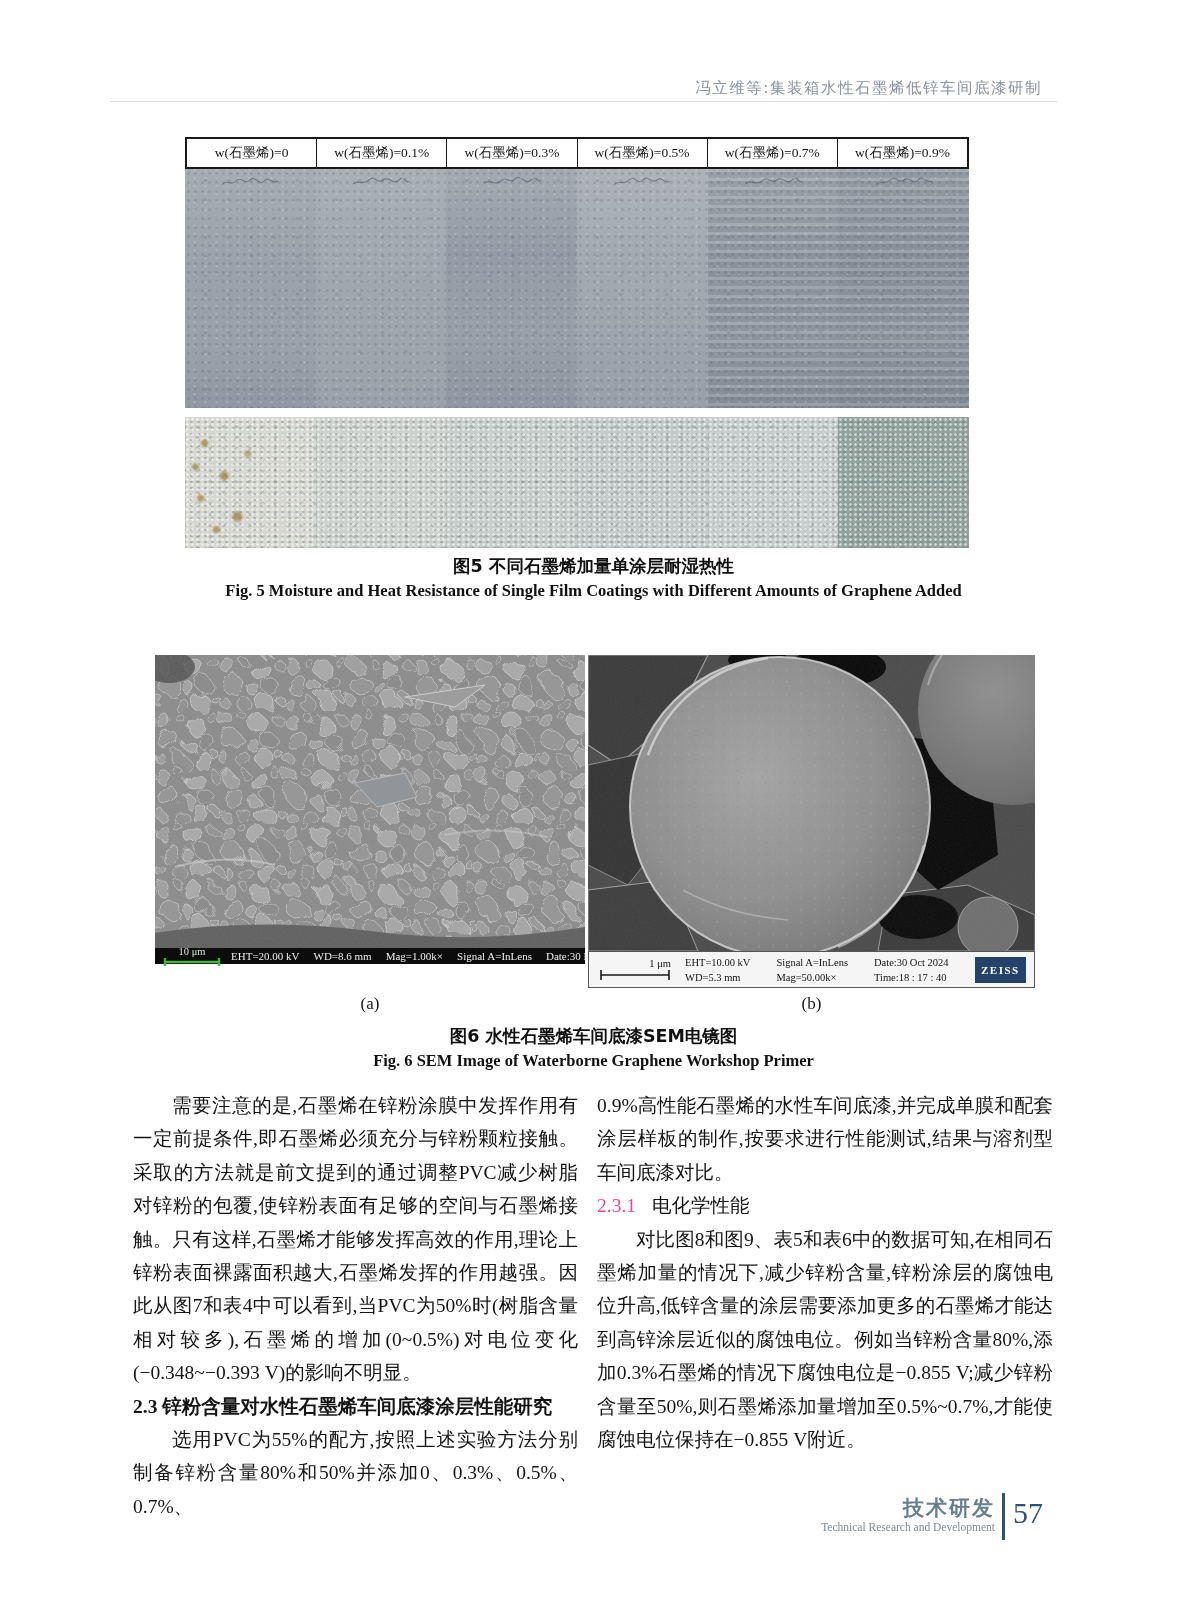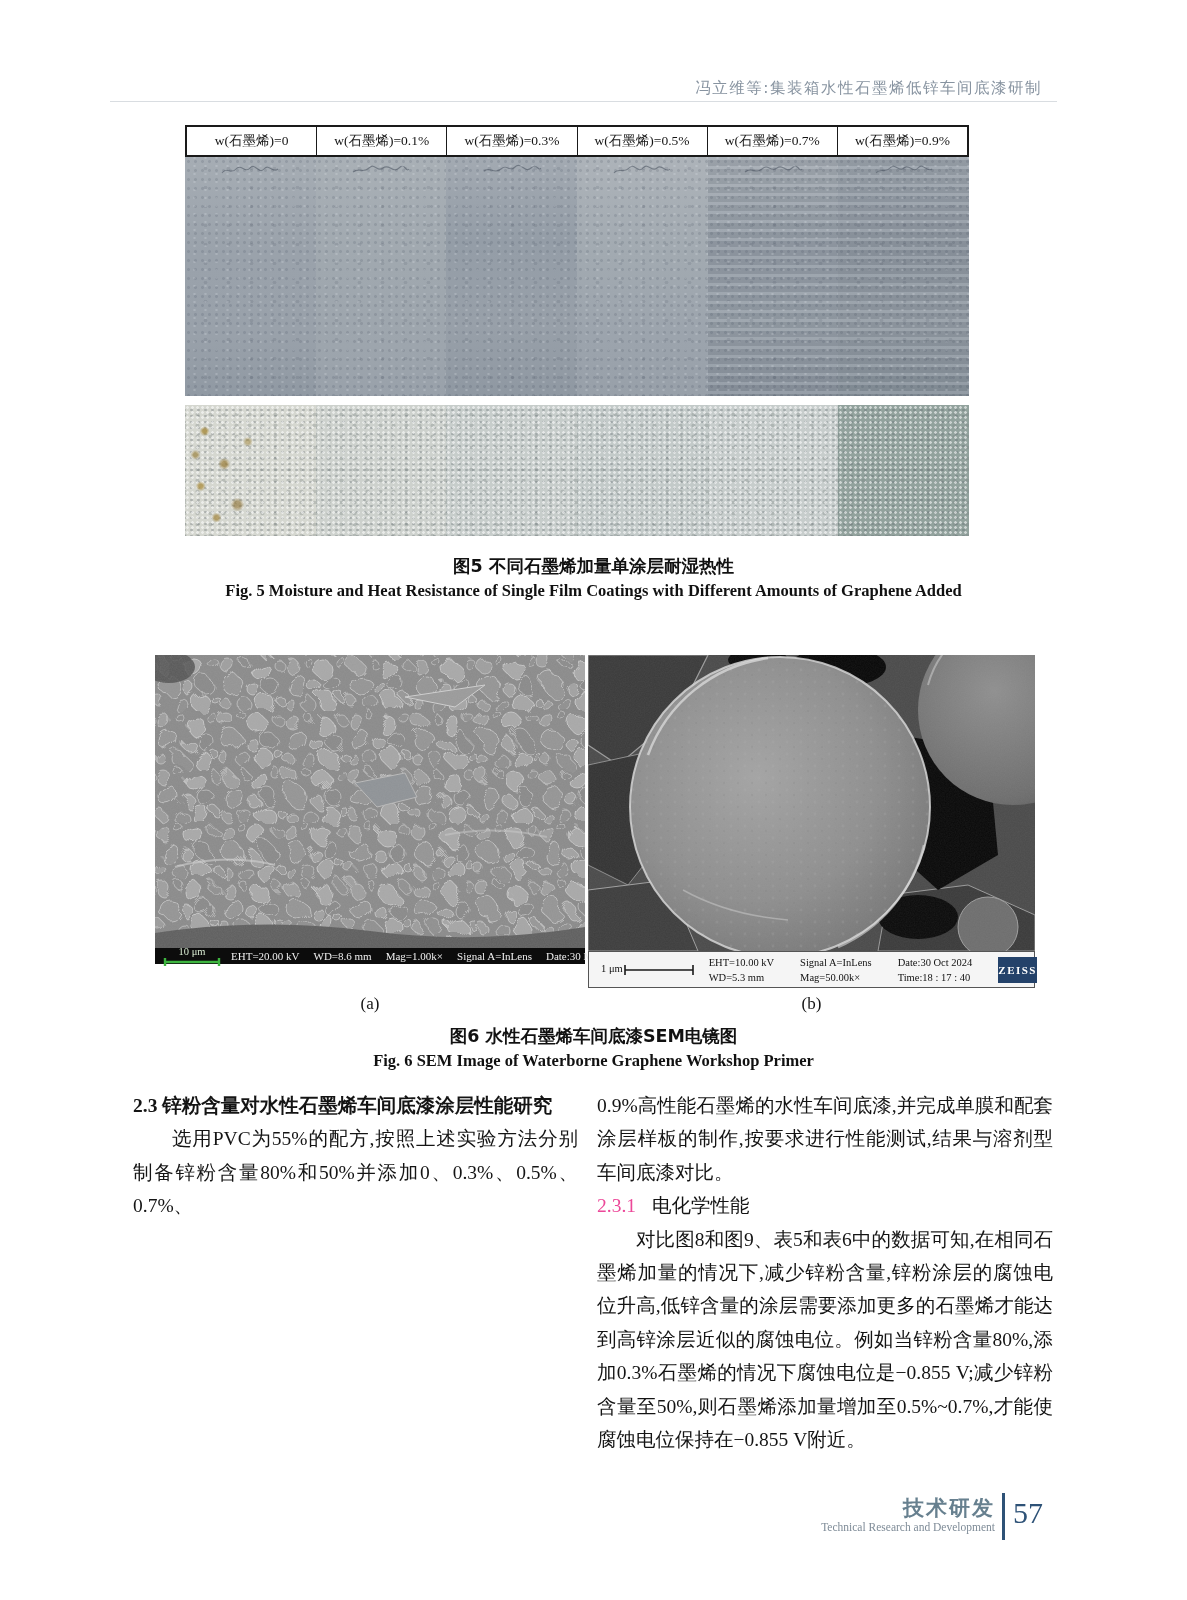--- a/index.html
+++ b/index.html
@@ -5,21 +5,21 @@
   html,body{margin:0;padding:0;background:#ffffff;}
   .page{position:relative;width:1187px;height:1600px;background:#fff;overflow:hidden;
         font-family:"Liberation Serif","DejaVu Serif",serif;color:#141414;}
 
   
   .running-title{position:absolute;top:78px;left:112px;width:930px;text-align:right;
     font-family:"DejaVu Sans","Liberation Sans",sans-serif;font-size:15.5px;color:#8793a0;letter-spacing:1.5px;}
   .header-rule{position:absolute;top:101px;left:110px;width:947px;height:1px;background:#d9dde1;}
 
   
-  .fig5{position:absolute;left:185px;top:125px;width:784px;}
+  .fig5{position:absolute;left:185px;top:137px;width:784px;}
   .fig5-header{display:flex;border:2px solid #1a1a1a;box-sizing:border-box;background:#fff;}
   .fig5-header .cell{flex:1;height:28px;line-height:28px;text-align:center;font-size:13.5px;
     border-right:1.5px solid #1a1a1a;font-family:"Liberation Serif",serif;}
   .fig5-header .cell:last-child{border-right:none;}
   .fig5-top{display:flex;height:239px;}
   .fig5-bottom{display:flex;height:131px;margin-top:9px;}
   .panel{position:relative;flex:1;overflow:hidden;}
   .panel svg.squig{position:absolute;top:6px;left:50%;transform:translateX(-50%);opacity:.55;}
   .panel-top::after{content:"";position:absolute;inset:0;
     background-image:
@@ -72,21 +72,21 @@
   .sem-a .sem-img{height:293px;background:#858585;}
   .sem-b .sem-img{height:296px;background:#474747;}
   .sem-img svg{position:absolute;inset:0;}
   .sem-a-bar{height:16px;background:#0c0c0c;display:flex;align-items:center;color:#f0f0f0;
     font-size:11px;font-family:"Liberation Serif",serif;white-space:nowrap;}
   .scale-a{display:flex;flex-direction:column;align-items:center;margin:0 10px 0 8px;}
   .scale-a .lbl{color:#d9ecd2;font-size:10.5px;line-height:11px;}
   .meta-a{display:flex;gap:14px;}
   .sem-b-bar{height:35px;background:#f5f5f5;border:1px solid #555;box-sizing:content-box;
     display:flex;align-items:center;color:#111;font-size:10.5px;font-family:"Liberation Serif",serif;white-space:nowrap;}
-  .scale-b{display:flex;flex-direction:row;margin:0 14px 0 10px;}
+  .scale-b{display:flex;flex-direction:column;margin:0 14px 0 10px;align-items:flex-end;}
   .scale-b .lbl{font-size:10.5px;line-height:10px;padding-left:2px;}
   .col2{display:flex;flex-direction:column;line-height:15px;margin-right:26px;}
   .zeiss{margin-left:auto;margin-right:8px;width:54px;height:26px;background:#24426a;color:#fff;
     display:flex;align-items:center;justify-content:center;font-family:"Liberation Serif",serif;
     font-weight:bold;font-size:11px;letter-spacing:1.5px;}
   .sublabel{position:absolute;top:994px;text-align:center;font-size:17px;font-family:"Liberation Serif",serif;}
   .sub-a{left:155px;width:430px;} .sub-b{left:588px;width:447px;}
 
   
   .col{position:absolute;top:1089px;}
@@ -296,20 +296,21 @@
     </div>
   </div>
 
   <div class="sublabel sub-a">(a)</div>
   <div class="sublabel sub-b">(b)</div>
 
   <div class="cap-zh cap6-zh">图6  水性石墨烯车间底漆SEM电镜图</div>
   <div class="cap-en cap6-en">Fig. 6  SEM Image of Waterborne Graphene Workshop Primer</div>
 
   <div class="col col-left">
+    <p class="indent">需要注意的是,石墨烯在锌粉涂膜中发挥作用有一定前提条件,即石墨烯必须充分与锌粉颗粒接触。采取的方法就是前文提到的通过调整PVC减少树脂对锌粉的包覆,使锌粉表面有足够的空间与石墨烯接触。只有这样,石墨烯才能够发挥高效的作用,理论上锌粉表面裸露面积越大,石墨烯发挥的作用越强。因此从图7和表4中可以看到,当PVC为50%时(树脂含量相对较多),石墨烯的增加(0~0.5%)对电位变化(−0.348~−0.393 V)的影响不明显。</p>
     <p class="h-red">2.3  锌粉含量对水性石墨烯车间底漆涂层性能研究</p>
     <p class="indent">选用PVC为55%的配方,按照上述实验方法分别制备锌粉含量80%和50%并添加0、0.3%、0.5%、0.7%、</p>
   </div>
 
   <div class="col col-right">
     <p>0.9%高性能石墨烯的水性车间底漆,并完成单膜和配套涂层样板的制作,按要求进行性能测试,结果与溶剂型车间底漆对比。</p>
     <p class="h-sub"><span class="num">2.3.1</span><span>电化学性能</span></p>
     <p class="indent">对比图8和图9、表5和表6中的数据可知,在相同石墨烯加量的情况下,减少锌粉含量,锌粉涂层的腐蚀电位升高,低锌含量的涂层需要添加更多的石墨烯才能达到高锌涂层近似的腐蚀电位。例如当锌粉含量80%,添加0.3%石墨烯的情况下腐蚀电位是−0.855 V;减少锌粉含量至50%,则石墨烯添加量增加至0.5%~0.7%,才能使腐蚀电位保持在−0.855 V附近。</p>
   </div>
 

